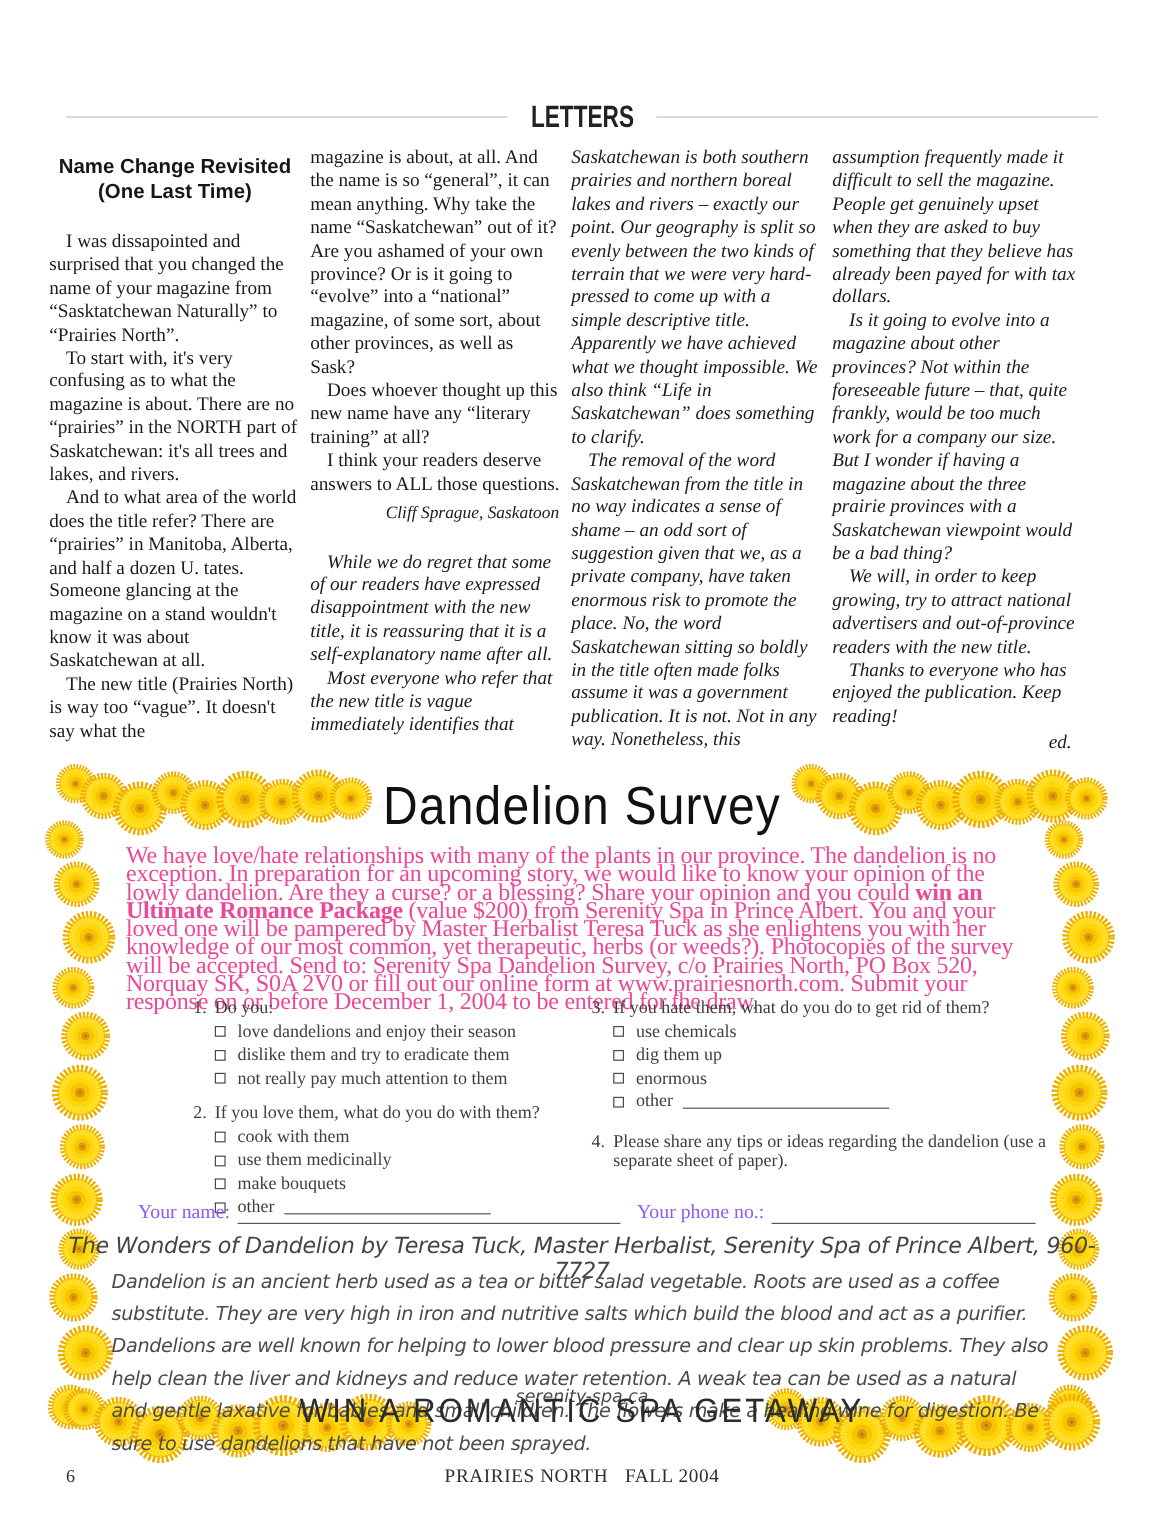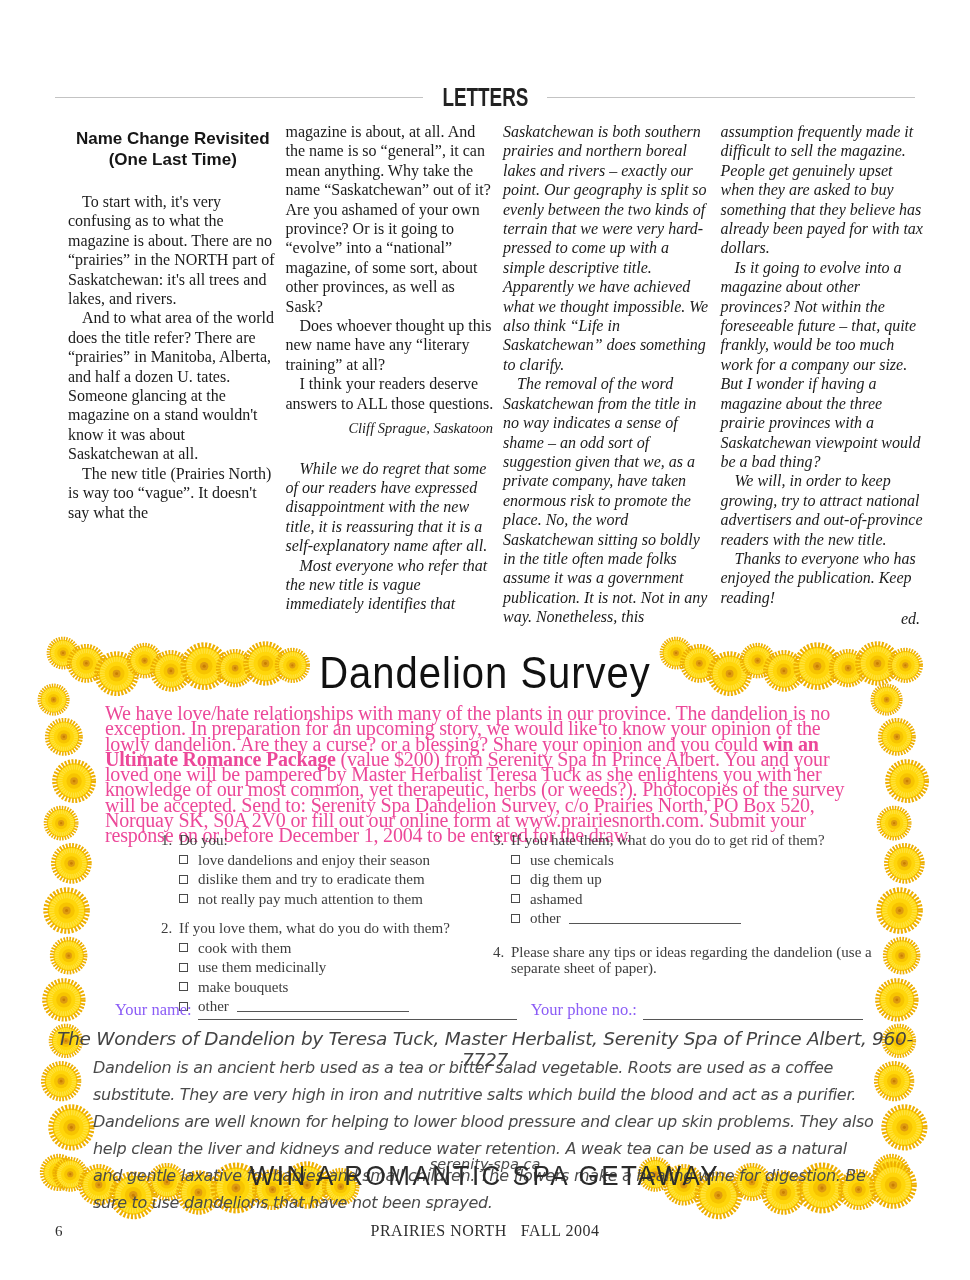--- a/index.html
+++ b/index.html
@@ -8,21 +8,21 @@
 
   
   .letters-header { position:absolute; top:84px; left:55px; width:860px;
                     display:flex; align-items:center; }
   .rule { flex:1; height:1px; background:#c3c3c3; }
   .letters-title { flex:none; padding:0 10px; font-family:"Liberation Sans", sans-serif;
                    font-weight:700; font-size:23px; letter-spacing:0px; color:#222;
                    transform:scaleX(.82) scaleY(1.12); }
 
   
-  .letters-body { position:absolute; top:122px; left:68px; width:862px; height:520px;
+  .letters-body { position:absolute; top:122px; left:41px; width:862px; height:520px;
                   display:flex; gap:8px; }
   .col { flex:1; font-size:16px; line-height:19.4px; }
   .col p { text-indent:14px; }
   .col p.no-indent { text-indent:0; }
   .letter-heading { font-family:"Liberation Sans", sans-serif; font-weight:700;
                     font-size:17px; line-height:21px; text-align:center;
                     margin:6px 0 22px 0; color:#161616; }
   .signature { text-align:right; font-style:italic; font-size:14.5px;
                margin:6px 2px 20px 0; text-indent:0 !important; }
   .reply { font-style:italic; }
@@ -111,20 +111,21 @@
   <div class="letters-title">LETTERS</div>
   <div class="rule"></div>
 </div>
 
 <div class="letters-body">
   <div class="col">
     <div class="letter-heading">
       <div>Name Change Revisited</div>
       <div>(One Last Time)</div>
     </div>
+    <p>I was dissapointed and surprised that you changed the name of your magazine from “Sasktatchewan Naturally” to “Prairies North”.</p>
     <p>To start with, it's very confusing as to what the magazine is about. There are no “prairies” in the NORTH part of Saskatchewan: it's all trees and lakes, and rivers.</p>
     <p>And to what area of the world does the title refer? There are “prairies” in Manitoba, Alberta, and half a dozen U. tates. Someone glancing at the magazine on a stand wouldn't know it was about Saskatchewan at all.</p>
     <p>The new title (Prairies North) is way too “vague”. It doesn't say what the</p>
   </div>
 
   <div class="col">
     <p class="no-indent">magazine is about, at all. And the name is so “general”, it can mean anything. Why take the name “Saskatchewan” out of it? Are you ashamed of your own province? Or is it going to “evolve” into a “national” magazine, of some sort, about other provinces, as well as Sask?</p>
     <p>Does whoever thought up this new name have any “literary training” at all?</p>
     <p>I think your readers deserve answers to ALL those questions.</p>
     <p class="signature">Cliff Sprague, Saskatoon</p>
@@ -398,21 +399,21 @@
         <div class="option">
           <span class="checkbox"></span>
           <span>use chemicals</span>
         </div>
         <div class="option">
           <span class="checkbox"></span>
           <span>dig them up</span>
         </div>
         <div class="option">
           <span class="checkbox"></span>
-          <span>ashamed</span>
+          <span>enormous</span>
         </div>
         <div class="option">
           <span class="checkbox"></span>
           <span>other</span>
           <span class="blank"></span>
         </div>
       </div>
       <div class="question" style="margin-top:17px">
         <div class="q-head">
           <span class="q-num">4.</span>

